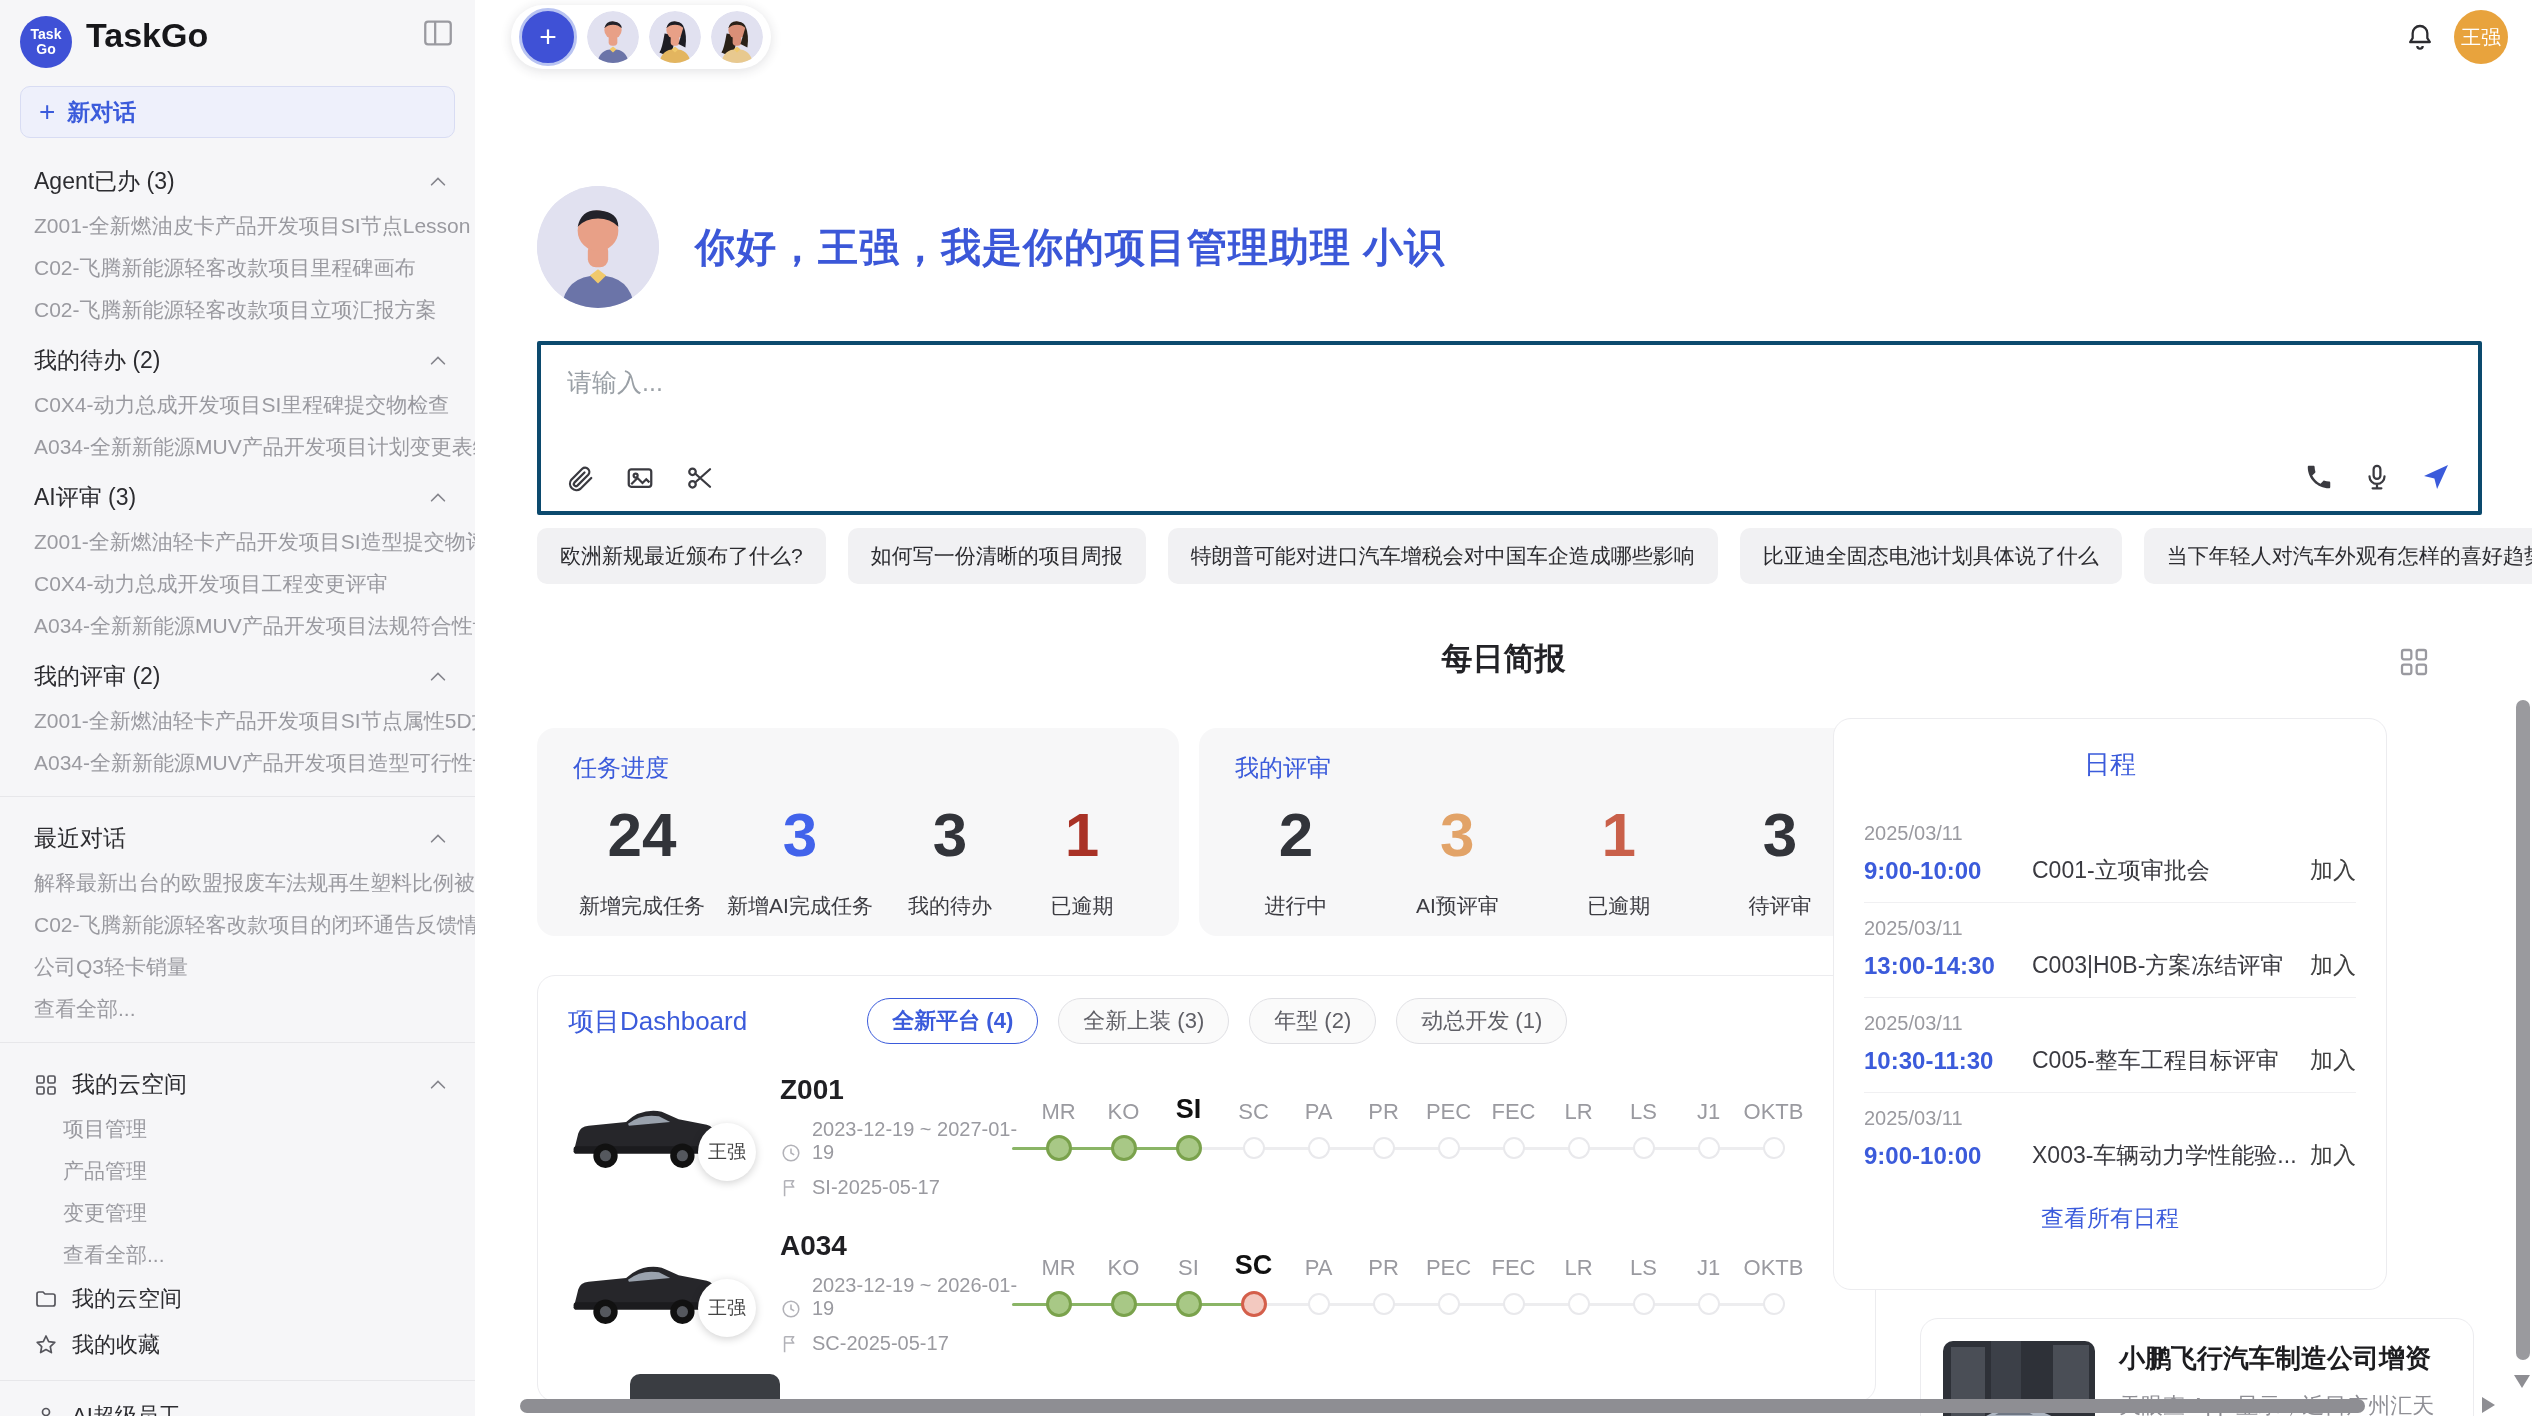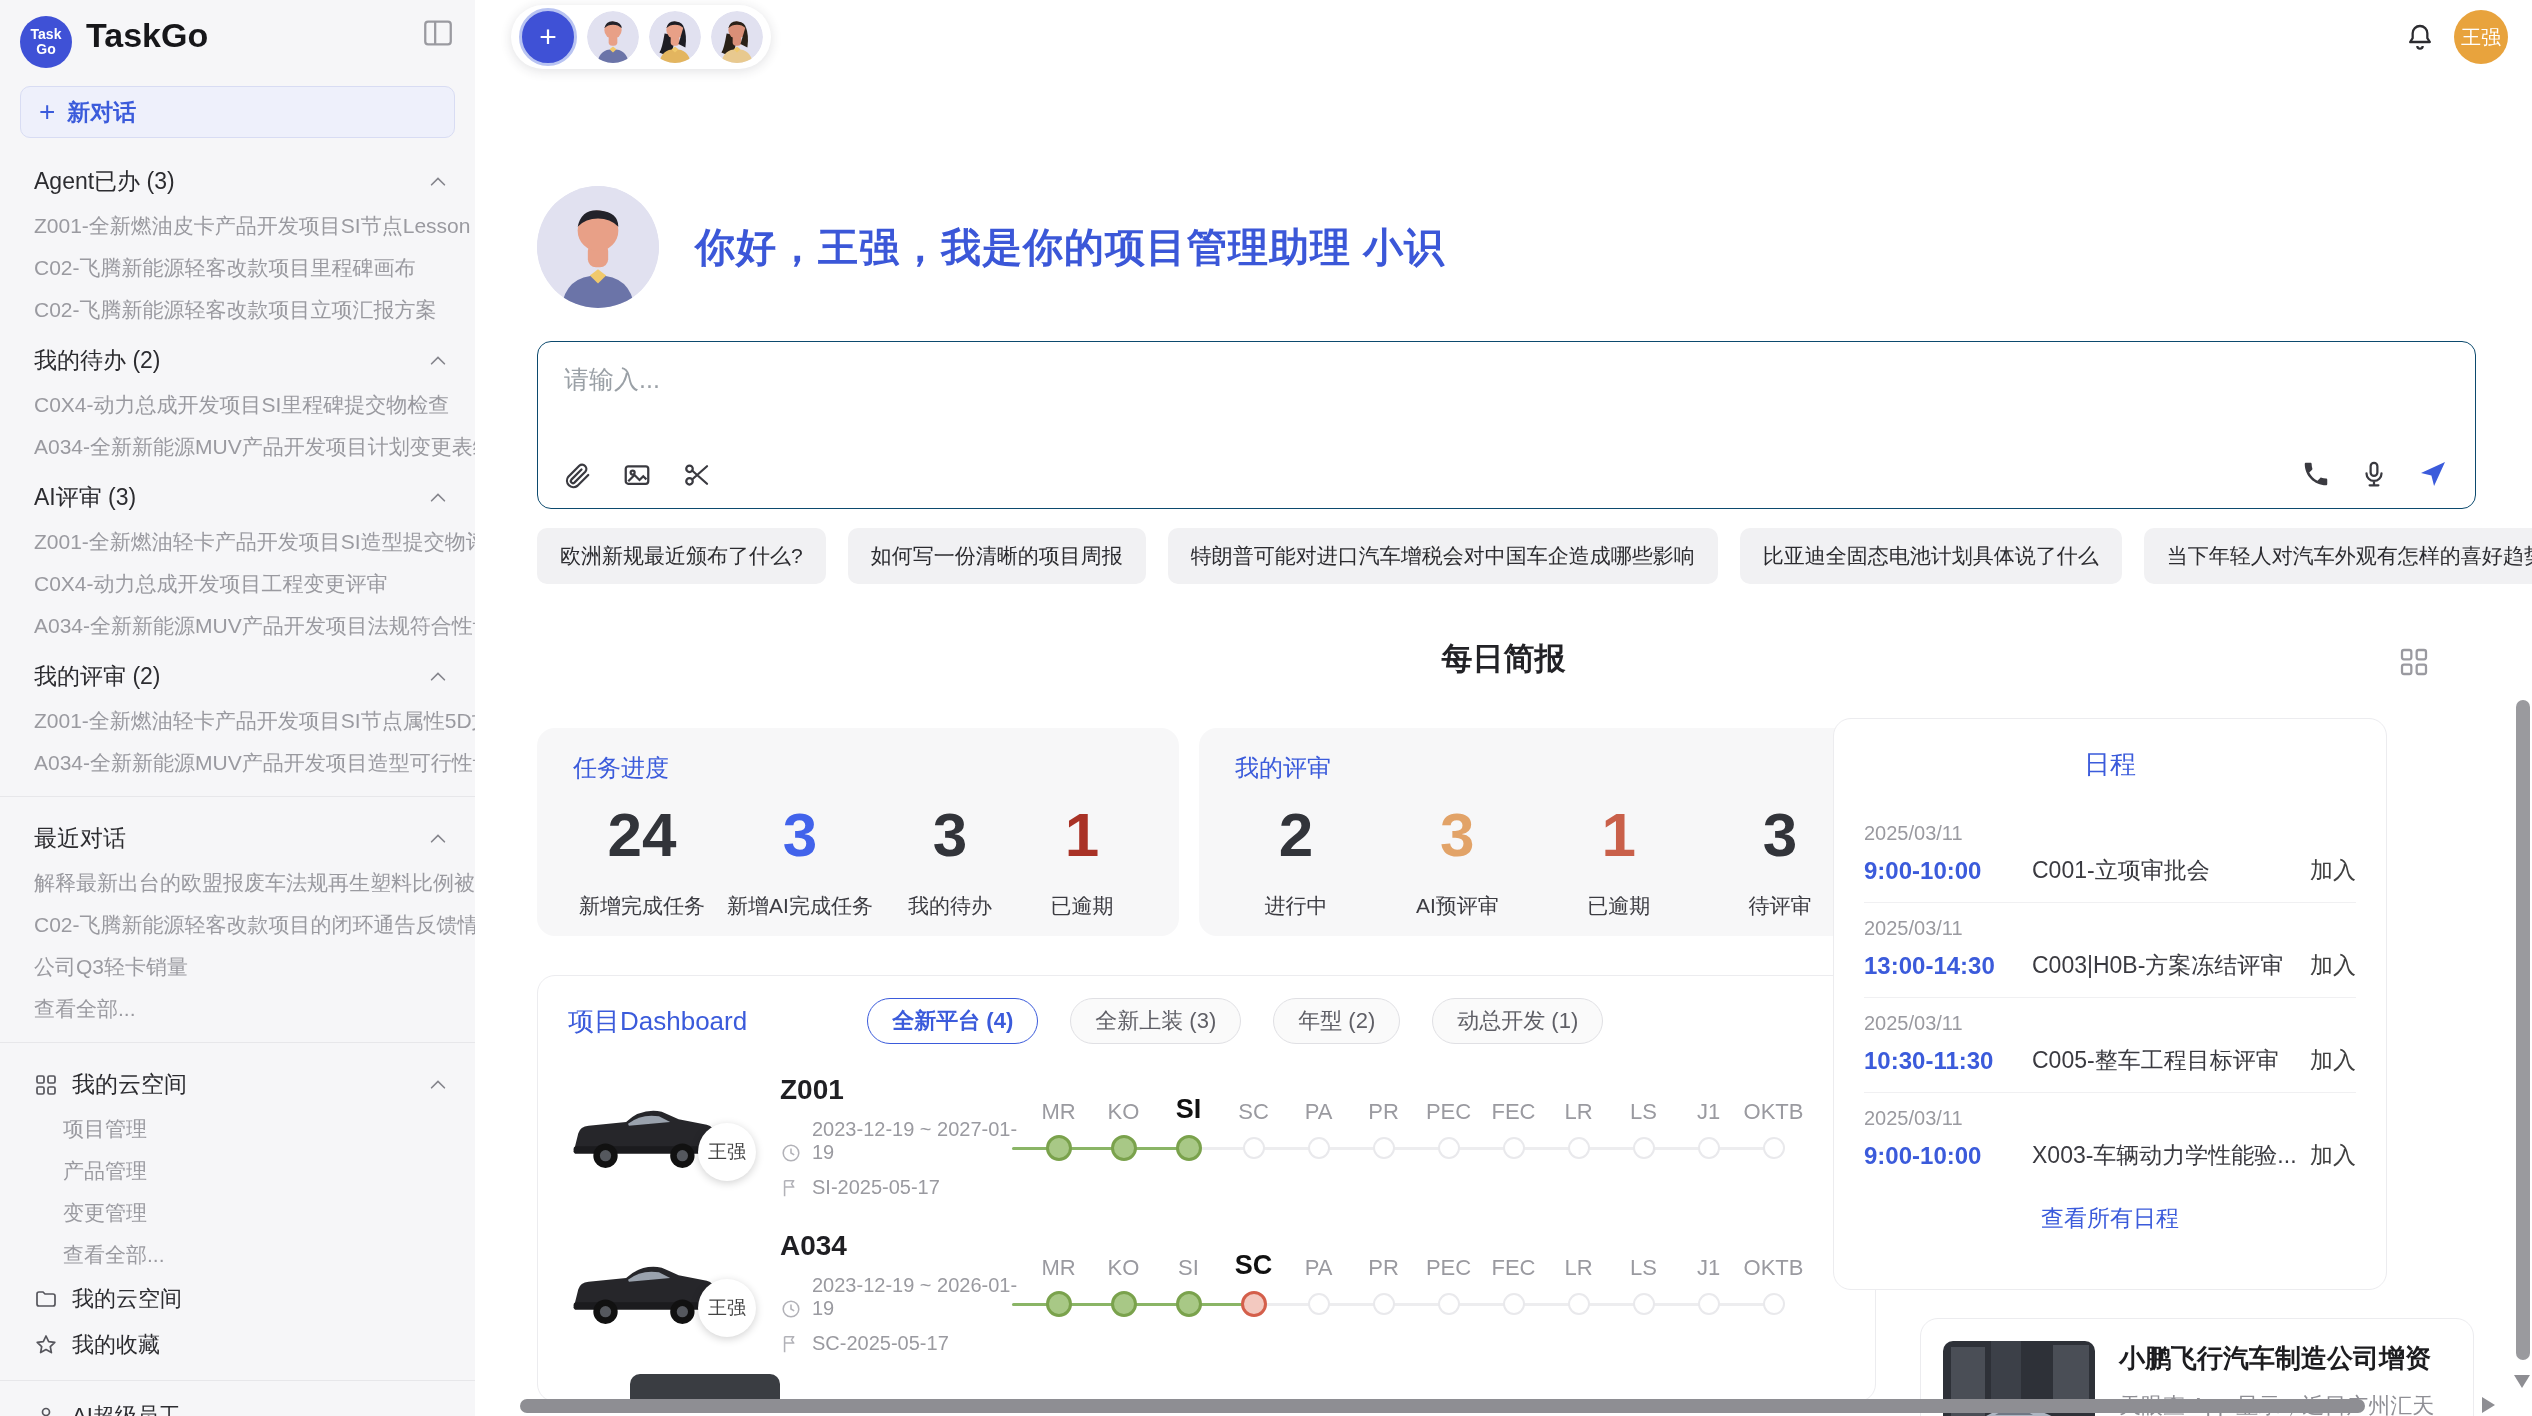--- a/index.html
+++ b/index.html
@@ -30,21 +30,21 @@
   .top-pill{position:absolute;left:36px;top:5px;height:64px;background:#fff;border-radius:999px;box-shadow:0 2px 12px rgba(40,40,60,.14);display:flex;align-items:center;padding:0 8px;gap:10px;}
   .pill-plus{width:52px;height:52px;border-radius:50%;background:#3f51d6;color:#fff;font-size:30px;display:flex;align-items:center;justify-content:center;border:3px solid #b9c4f2;cursor:pointer;}
   .pill-avatar{width:52px;height:52px;border-radius:50%;overflow:hidden;cursor:pointer;}
   .bell{position:absolute;right:96px;top:22px;color:#2c2c30;cursor:pointer;}
   .user-avatar{position:absolute;right:24px;top:10px;width:54px;height:54px;border-radius:50%;background:#e8a33d;color:#fff;font-size:20px;display:flex;align-items:center;justify-content:center;cursor:pointer;}
 
   .greeting{position:absolute;left:62px;top:186px;display:flex;align-items:center;gap:36px;}
   .greet-avatar{width:122px;height:122px;border-radius:50%;overflow:hidden;background:#e1e1f0;}
   .greet-text{font-size:40px;font-weight:800;color:#3b57d8;letter-spacing:1px;}
 
-  .input-card{position:absolute;left:62px;top:341px;width:1937px;height:166px;border:1px solid #0c4a6e;border-radius:14px;background:#fff;}
+  .input-card{position:absolute;left:62px;top:341px;width:1937px;height:166px;border:4px solid #0c4a6e;border-radius:2px;background:#fff;}
   .input-card input{position:absolute;left:24px;top:22px;width:1600px;border:none;outline:none;font-size:25px;color:#333;font-family:inherit;background:transparent;}
   .input-card input::placeholder{color:#9aa0a6;}
   .input-icons-l{position:absolute;left:24px;bottom:18px;display:flex;gap:30px;color:#3a3a40;}
   .input-icons-r{position:absolute;right:26px;bottom:18px;display:flex;gap:28px;color:#3a3a40;align-items:center;}
   .input-icons-l .icn,.input-icons-r .icn{cursor:pointer;}
   .send{color:#3b5bdb;}
 
   .chips{position:absolute;left:62px;top:528px;display:flex;gap:22px;}
   .chip{background:#f1f1f3;border-radius:10px;height:56px;line-height:56px;padding:0 23px;font-size:21px;color:#2c2c30;white-space:nowrap;cursor:pointer;}
 
@@ -56,21 +56,21 @@
   .stat-card.c2{left:724px;width:678px;}
   .stat-title{font-size:24px;color:#3b5bdb;}
   .stat-row{display:flex;justify-content:space-between;margin-top:16px;padding:0 6px;}
   .stat{display:flex;flex-direction:column;align-items:center;min-width:110px;}
   .stat .num{font-size:62px;font-weight:600;line-height:70px;}
   .stat .lbl{font-size:21px;color:#3c3c42;margin-top:22px;}
 
   .dash-card{position:absolute;left:62px;top:975px;width:1339px;height:427px;border:1px solid #ececef;border-radius:18px;box-sizing:border-box;padding:22px 30px;overflow:hidden;background:#fff;}
   .dash-head{display:flex;align-items:center;}
   .dash-title{font-size:26px;color:#3b5bdb;}
-  .dash-tabs{display:flex;gap:32px;margin-left:120px;}
+  .dash-tabs{display:flex;gap:20px;margin-left:120px;}
   .dtab{border:1px solid #e0e0e4;border-radius:999px;height:46px;line-height:44px;padding:0 24px;font-size:22px;color:#5f5f66;background:#fafafa;box-sizing:border-box;cursor:pointer;white-space:nowrap;}
   .dtab.active{border-color:#3b5bdb;color:#3b5bdb;background:#fff;font-weight:600;}
   .proj-row{display:flex;align-items:center;margin-top:28px;height:128px;}
   .proj-img{position:relative;width:150px;height:95px;flex:none;}
   .proj-img svg{width:150px;height:95px;}
   .owner-badge{position:absolute;right:-38px;top:34px;width:58px;height:58px;border-radius:50%;background:#fff;box-shadow:0 2px 8px rgba(0,0,0,.18);display:flex;align-items:center;justify-content:center;font-size:19px;color:#444;}
   .proj-info{margin-left:62px;width:238px;flex:none;}
   .proj-name{font-size:28px;font-weight:700;color:#1f1f23;}
   .proj-meta{display:flex;align-items:flex-end;gap:10px;font-size:20px;color:#9a9aa0;margin-top:12px;}
   .proj-meta .icn{color:#b2b2b8;}

